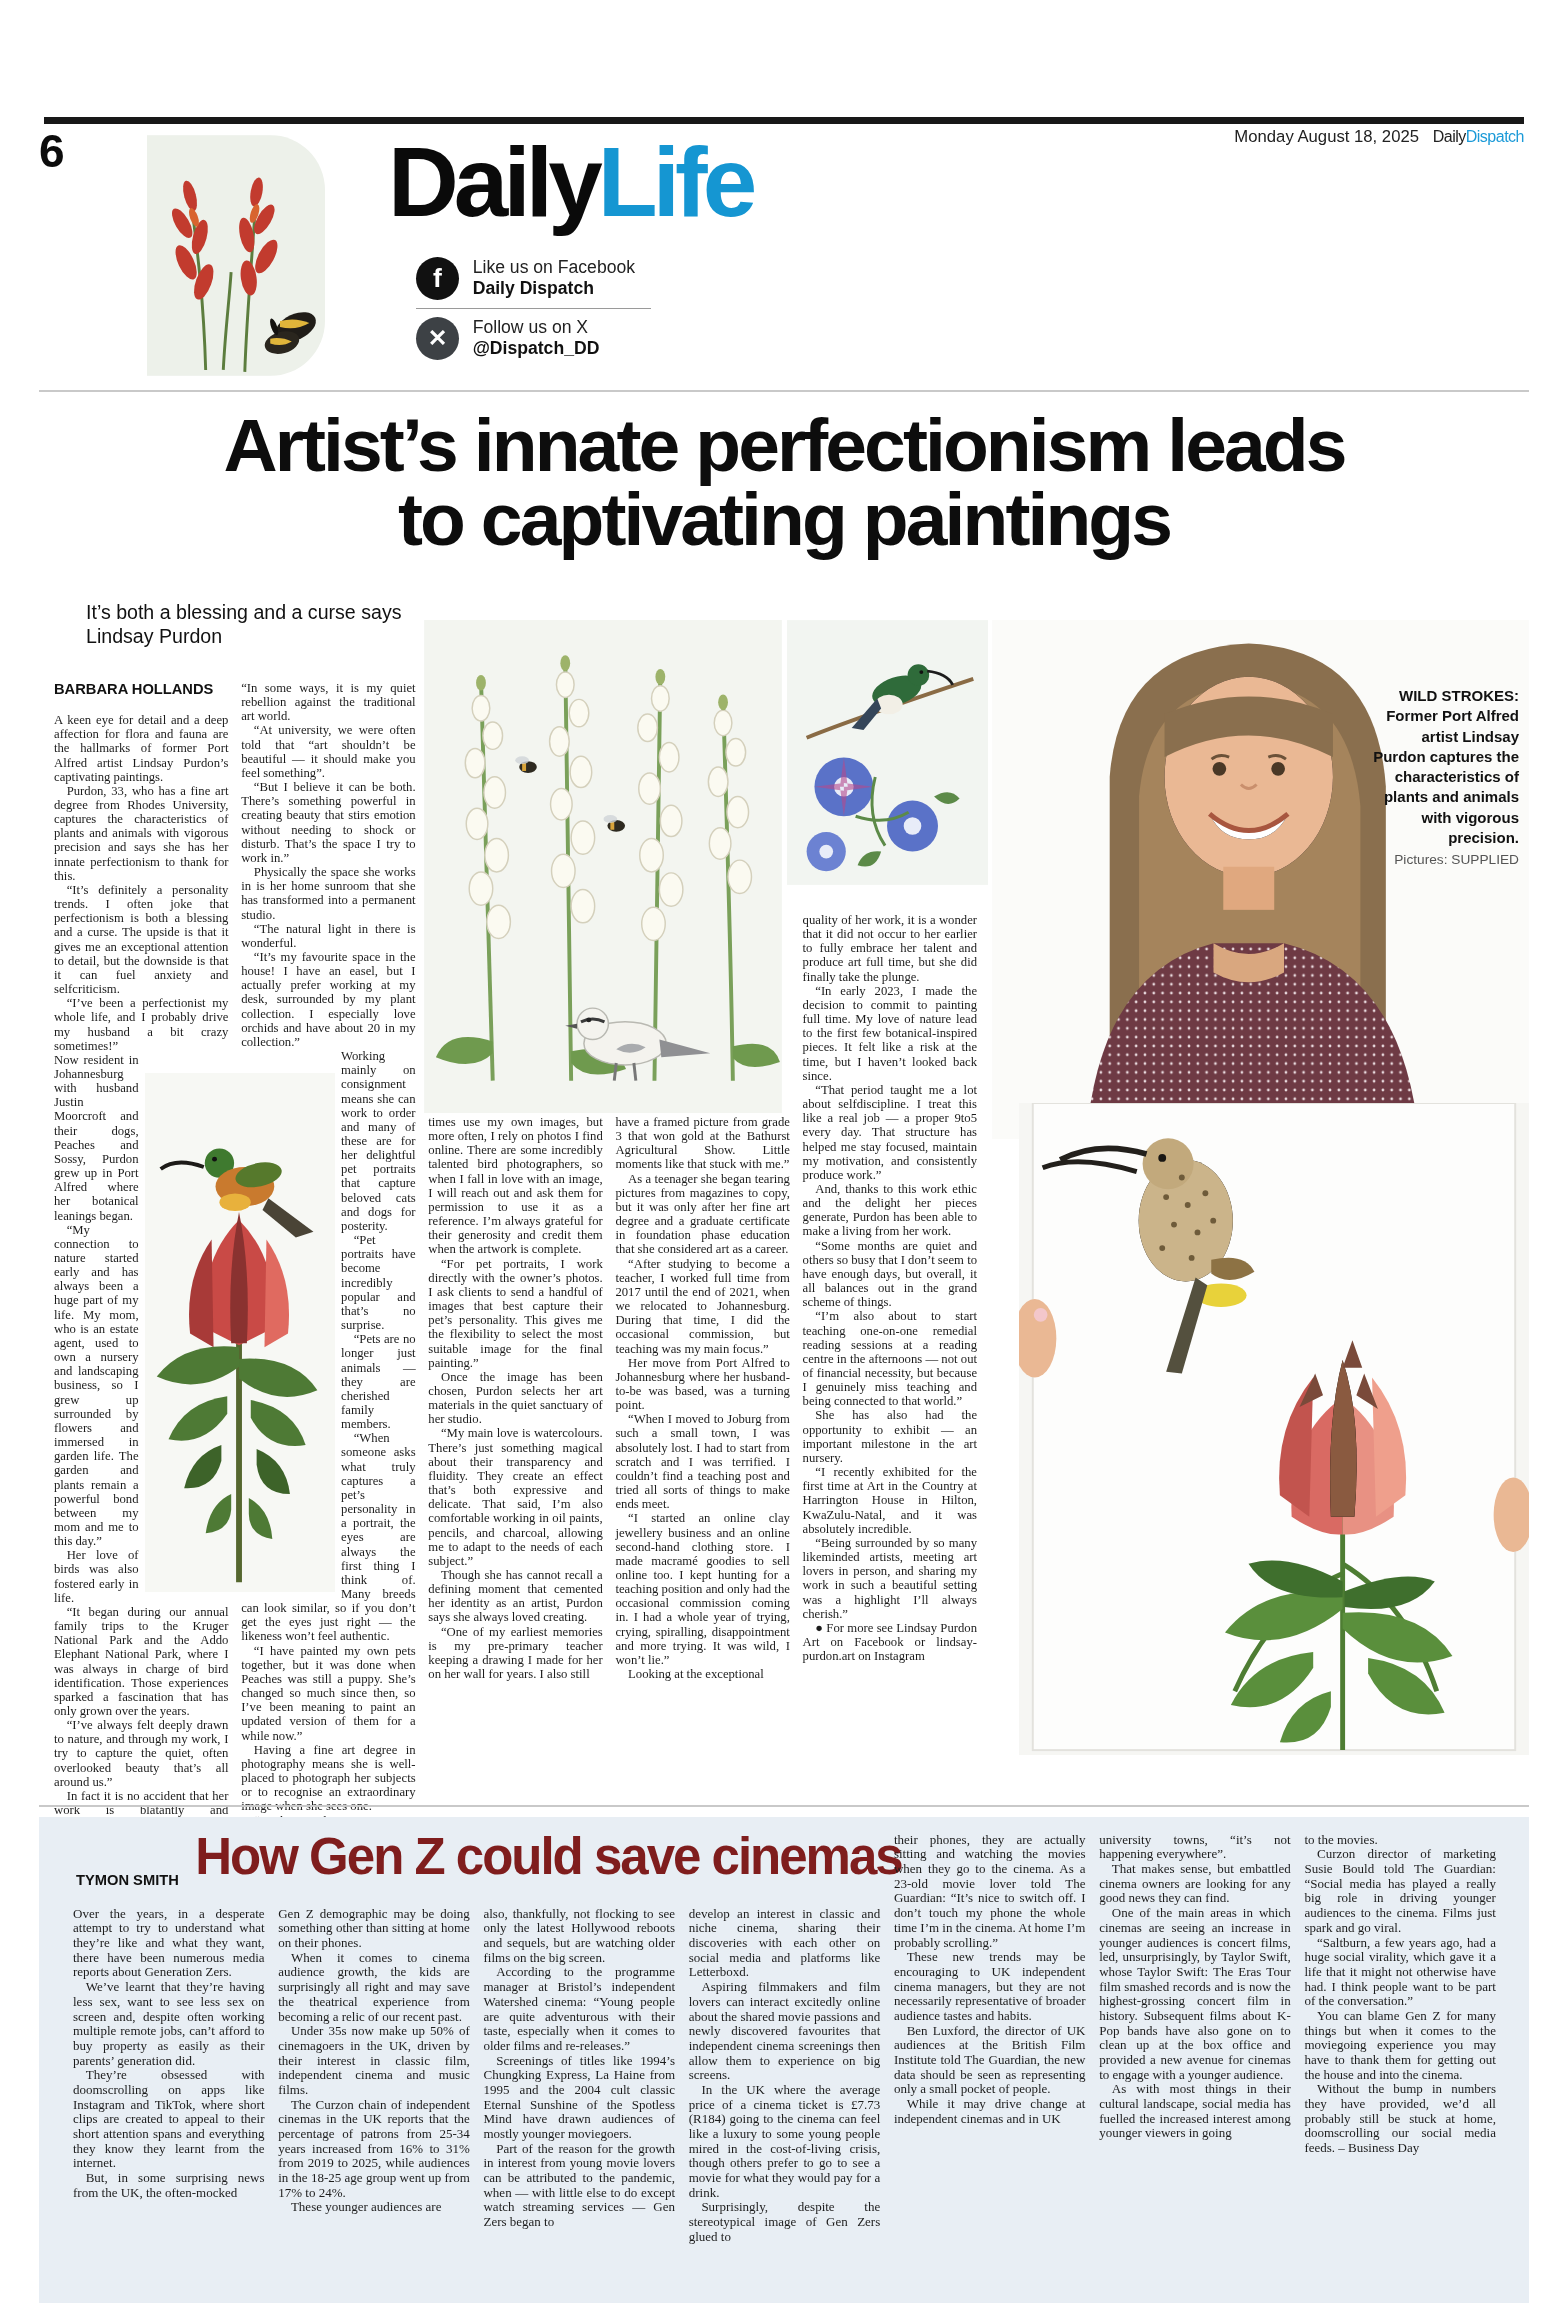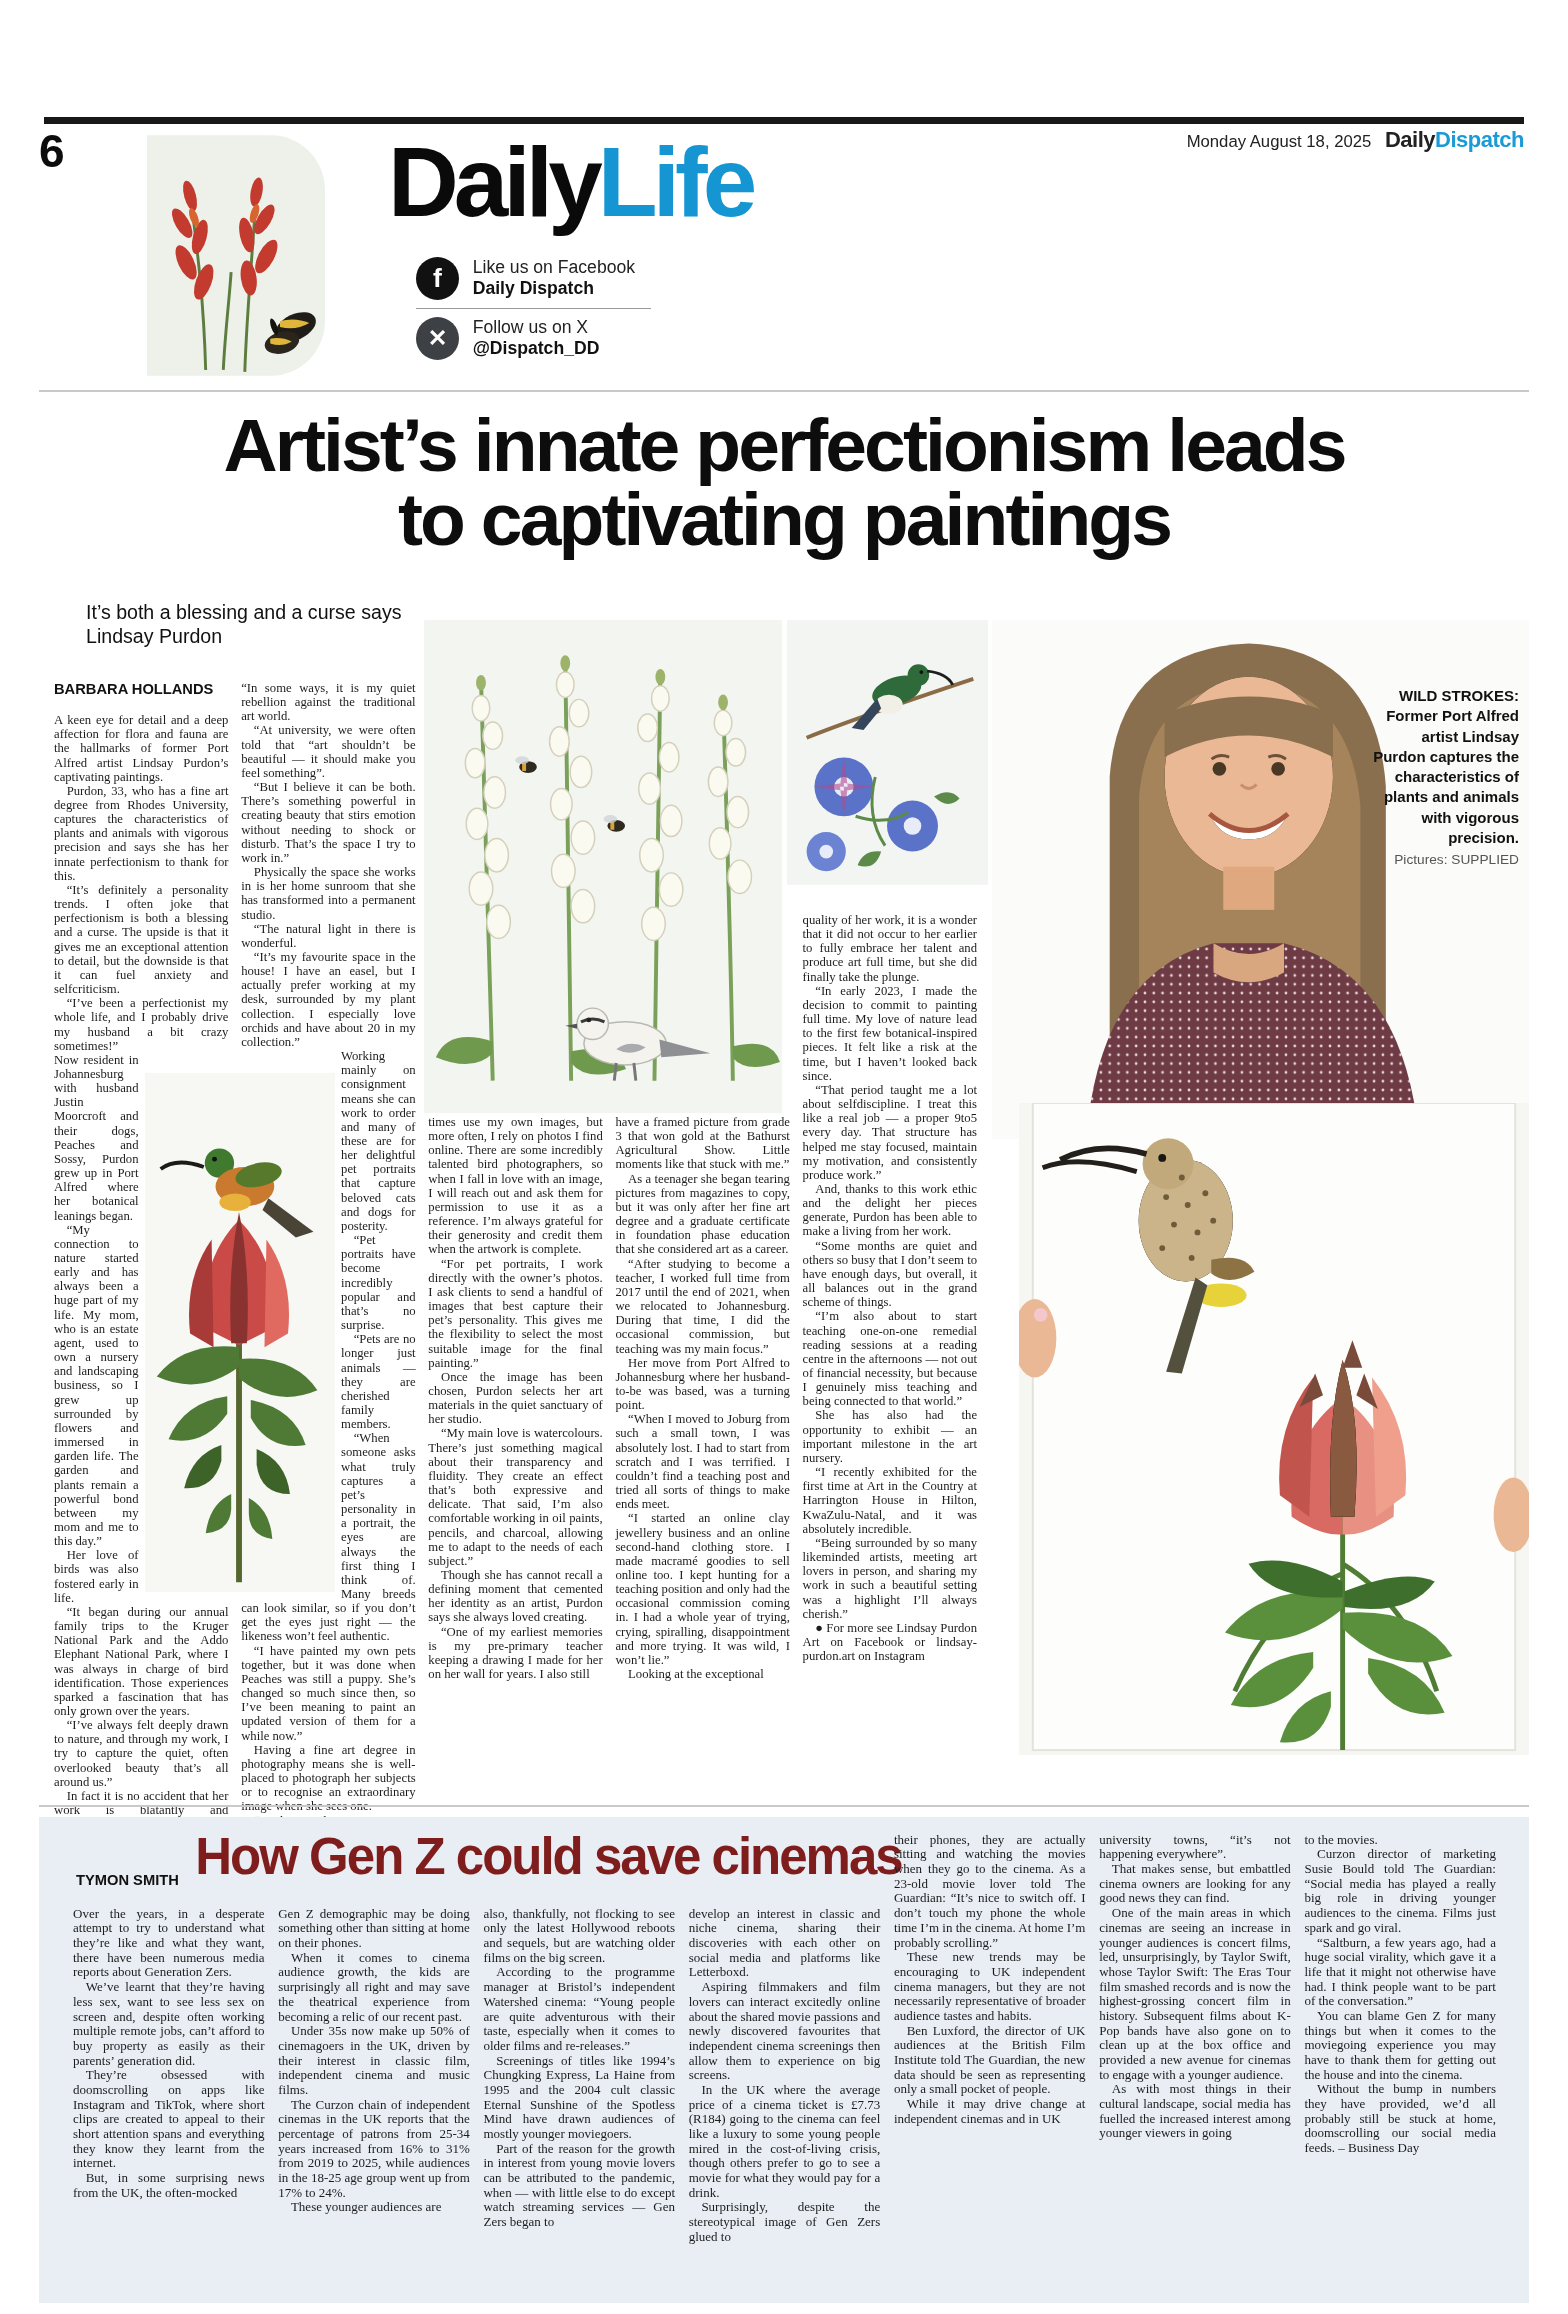--- a/index.html
+++ b/index.html
@@ -10,21 +10,21 @@
   .page-number{position:absolute;left:39px;top:124px;font-family:"Liberation Sans",sans-serif;
         font-weight:bold;font-size:46px;color:#0c0c0c;}
   .masthead-art{position:absolute;left:147px;top:135px;width:178px;height:241px;border-radius:0 55px 55px 0;
         overflow:hidden;}
   .masthead-title{position:absolute;left:388px;top:133px;font-family:"Liberation Sans",sans-serif;
         font-weight:bold;font-size:98px;letter-spacing:-4.9px;line-height:1;}
   .masthead-title .t-black{color:#0a0a0a;}
   .masthead-title .t-blue{color:#1596d2;text-align:center;}
   .dateline{position:absolute;top:127px;right:44px;font-family:"Liberation Sans",sans-serif;
         font-size:16.7px;color:#222;display:flex;align-items:baseline;gap:13.7px;}
-  .brand{font-size:22px;font-weight:bold;letter-spacing:-0.5px;}
+  .brand{font-size:16px;font-weight:normal;letter-spacing:-0.5px;}
   .brand .t-blue{color:#1b9ad8;}
   .social{position:absolute;left:416px;top:251px;width:255px;font-family:"Liberation Sans",sans-serif;}
   .social-row{display:flex;align-items:center;gap:13.7px;padding:5.9px 0;}
   .soc-circle{width:43px;height:43px;border-radius:50%;display:flex;align-items:center;justify-content:center;
         color:#fff;font-weight:bold;font-size:26.5px;flex:0 0 43px;}
   .fb{background:#111;}
   .xc{background:#3d4145;font-size:23.5px;}
   .soc-l1{font-size:17.6px;color:#222;line-height:1.2;}
   .soc-l2{font-size:17.6px;font-weight:bold;color:#111;line-height:1.2;}
   .soc-div{height:1px;background:#9a9a9a;width:235px;margin:2px 0;}

